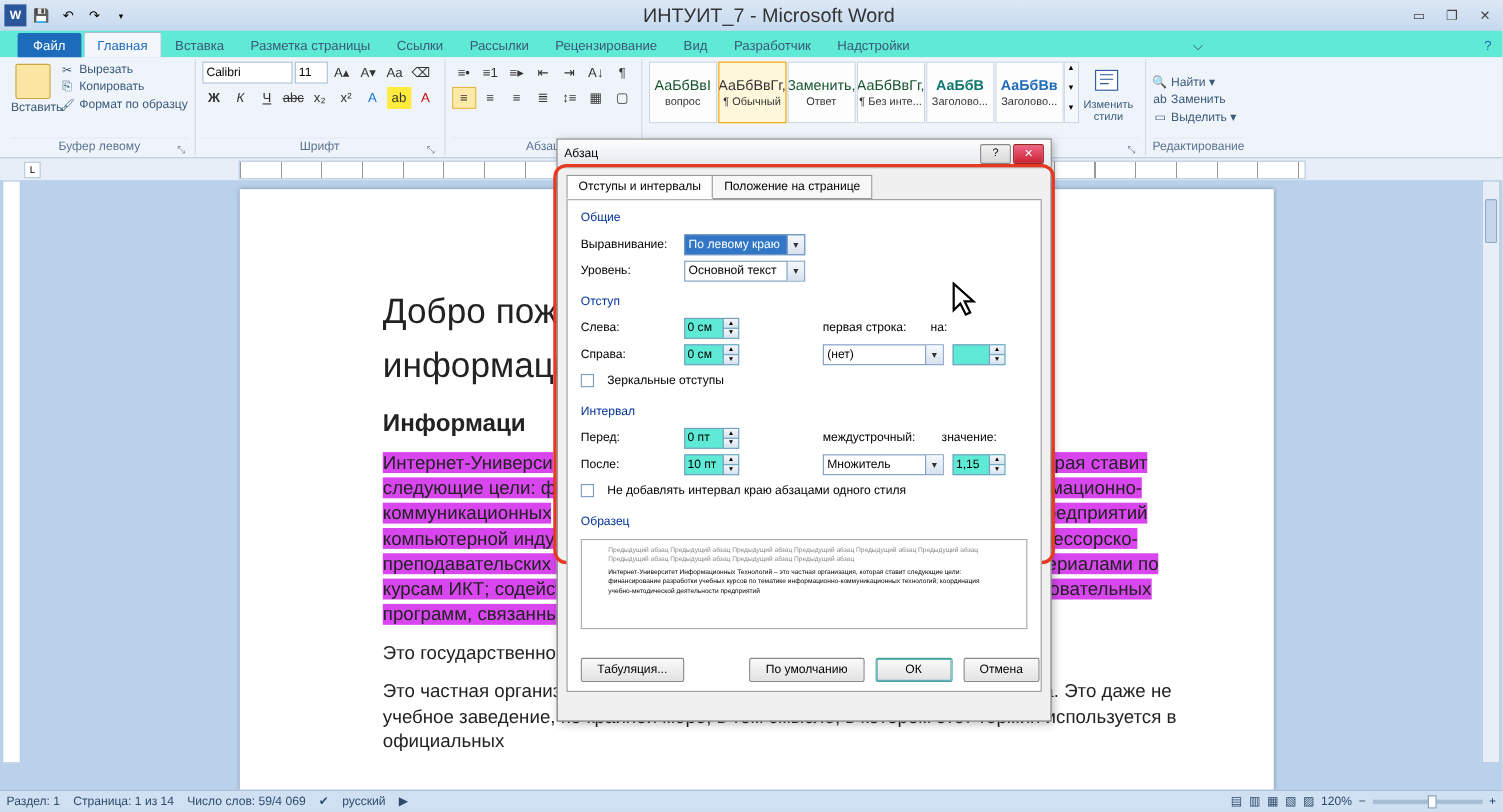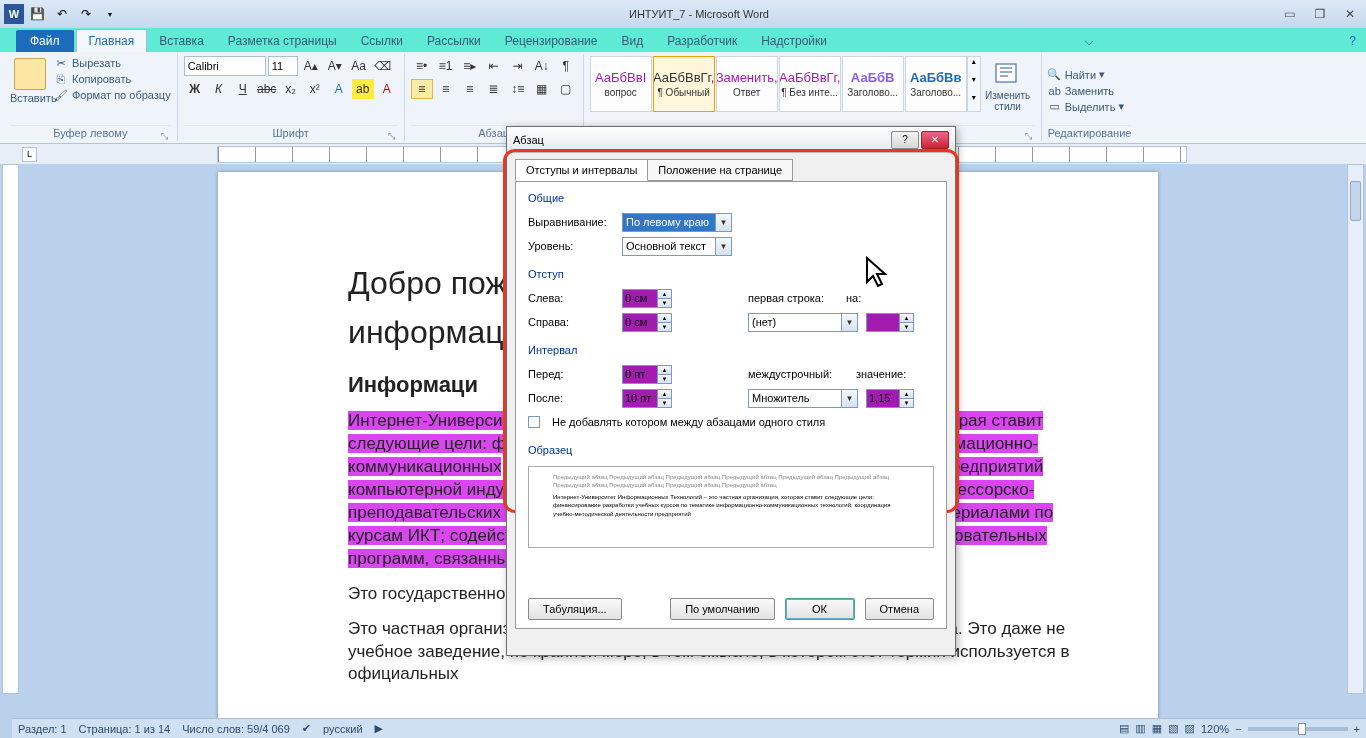--- a/index.html
+++ b/index.html
@@ -2,21 +2,21 @@
 <html><head>
 <meta charset="utf-8">
 <style>
 * { box-sizing: border-box; margin: 0; padding: 0; font-family: "Segoe UI", Tahoma, sans-serif; }
 body { width: 1366px; height: 738px; background: #b9d1ea; overflow: hidden; position: relative; font-size: 12px; }
 
 
 .titlebar { height: 28px; background: linear-gradient(#dce8f5,#c5d9ee); display: flex; align-items: center; padding: 0 4px; }
 .titlebar .qat { display: flex; gap: 4px; align-items: center; }
 .titlebar .qat .box { width: 20px; height: 20px; display:flex;align-items:center;justify-content:center; }
-.titlebar .title { flex:1; text-align:center; color:#333; font-size:11px; }
+.titlebar .title { flex:1; text-align:center; color:#333; font-size:18px; }
 .titlebar .winbtns { display:flex; gap:6px; }
 .titlebar .winbtns span { width:24px; height:18px; display:flex;align-items:center;justify-content:center; color:#444; }
 
 
 .tabs { height: 24px; background:#5eead4; display:flex; align-items:flex-end; padding-left:16px; }
 .tab-file { background:#1d6bbb; color:#fff; padding:4px 14px; font-size:12px; border-radius:2px 2px 0 0; margin-right:2px; }
 .tab { padding:4px 12px; color:#3b5a7a; font-size:12px; cursor:pointer; }
 .tab.active { background:#f3f7fb; border:1px solid #a8bed6; border-bottom:none; border-radius:2px 2px 0 0; color:#1d6bbb; }
 .tabs .help { margin-left:auto; padding:4px 10px; color:#3b5a7a; }
 
@@ -39,21 +39,21 @@
 .combo { background:#fff; border:1px solid #a8bed6; height:20px; display:flex; align-items:center; padding:0 3px; font-size:11px; }
 .fontname { width:82px; }
 .fontsize { width:30px; }
 .btn { width:22px; height:20px; display:flex; align-items:center; justify-content:center; border:1px solid transparent; color:#333; font-size:12px; }
 
 .para-controls { display:flex; flex-direction:column; gap:3px; }
 
 .styles { display:flex; gap:1px; }
 .style-i { width:62px; height:56px; border:1px solid #ccd6e3; background:#fdfdfd; display:flex; flex-direction:column; align-items:center; justify-content:center; font-size:10px; padding:2px; overflow:hidden; }
 .style-i.sel { border:1px solid #f2a100; background:#fff7dc; }
-.style-i .samp { font-size:13px; color:#a21caf; margin-bottom:2px; }
+.style-i .samp { font-size:13px; color:#14532d; margin-bottom:2px; }
 .style-i.sel .samp{color:#333;}
 .style-i .nm { font-size:10px; color:#333; white-space:nowrap; }
 .style-gallery-btn { width:14px; display:flex; flex-direction:column; justify-content:center; border:1px solid #ccd6e3; background:#f4f7fb; }
 .style-gallery-btn span{height:18px;font-size:8px;text-align:center;}
 
 .chgstyle { width:54px; text-align:center; padding-top:4px; }
 .chgstyle .ic { width:32px; height:26px; margin:0 auto 4px; }
 .edit-list { display:flex; flex-direction:column; gap:2px; }
 .edit-list div { font-size:11px; color:#3b5a7a; display:flex; gap:3px; align-items:center; }
 
@@ -68,21 +68,21 @@
 .page .content{padding:90px 60px 20px 130px;font-size:17px;color:#222;line-height:1.35;}
 .h1{font-size:32px;margin-bottom:6px;}
 .h2{font-size:22px;font-weight:bold;margin:16px 0 10px;}
 .hilite{background:#d946ef;}
 
 
 .vscroll{position:absolute;right:2px;top:0;width:17px;height:530px;background:#e7eef7;border:1px solid #b0c4dc;}
 .vscroll .thumb{position:absolute;top:16px;left:2px;width:11px;height:40px;background:#c5d6ea;border:1px solid #8fa9c6;border-radius:2px;}
 
 
-.status{position:absolute;bottom:0;left:12px;right:0;height:20px;background:#cfe0f2;border-top:1px solid #a8bed6;display:flex;align-items:center;font-size:11px;color:#2f4b6b;padding:0 6px;gap:12px;}
+.status{position:absolute;bottom:0;left:0;right:0;height:20px;background:#cfe0f2;border-top:1px solid #a8bed6;display:flex;align-items:center;font-size:11px;color:#2f4b6b;padding:0 6px;gap:12px;}
 .status .right{margin-left:auto;display:flex;gap:6px;align-items:center;}
 .zoom-slider{width:100px;height:4px;background:#a8bed6;position:relative;}
 .zoom-slider .h{position:absolute;left:50%;top:-4px;width:8px;height:12px;background:#fff;border:1px solid #7a94b2;}
 
 
 .dialog{position:absolute;left:506px;top:126px;width:450px;height:530px;background:#f0f0f0;border:1px solid #707070;box-shadow:2px 2px 8px rgba(0,0,0,.3);font-size:11px;}
 .dialog .dtitle{height:26px;background:linear-gradient(#fdfdfd,#e4e9ef);display:flex;align-items:center;padding:0 6px;border-bottom:1px solid #bbb;}
 .dialog .dtitle .t{flex:1;}
 .dialog .dtitle .dbtn{width:28px;height:18px;border:1px solid #888;background:linear-gradient(#f2f2f2,#d8d8d8);display:flex;align-items:center;justify-content:center;font-size:10px;margin-left:2px;border-radius:2px;}
 .dialog .dtitle .close{background:linear-gradient(#e68,#c23);color:#fff;border-color:#922;}
@@ -91,21 +91,21 @@
 .dtab.a{background:#fff;border-bottom-color:#fff;position:relative;z-index:1;}
 .dbody{background:#fff;margin:0 8px 6px;border:1px solid #999;padding:10px 12px 8px;height:448px;position:relative;}
 .redframe{position:absolute;border:3px solid #e73921;border-radius:12px;pointer-events:none;}
 .dbody fieldset{border:none;margin-bottom:10px;}
 .dbody legend{color:#003399;font-size:11px;padding:0;margin-bottom:6px;}
 .drow{display:flex;align-items:center;gap:8px;height:24px;}
 .dlbl{width:86px;}
 .dsel{border:1px solid #7a9ac0;background:#fff;height:19px;padding:1px 18px 1px 3px;position:relative;font-size:11px;display:flex;align-items:center;}
 .dsel.hl{background:#3177c5;color:#fff;}
 .dsel .ar{position:absolute;right:0;top:0;width:16px;height:100%;background:linear-gradient(#f5f8fb,#d7e2ee);border-left:1px solid #7a9ac0;display:flex;align-items:center;justify-content:center;font-size:8px;color:#333;}
-.spin{border:1px solid #7a9ac0;background:#a21caf;height:19px;width:50px;display:flex;align-items:center;padding:0 2px;position:relative;font-size:11px;}
+.spin{border:1px solid #7a9ac0;background:#5eead4;height:19px;width:50px;display:flex;align-items:center;padding:0 2px;position:relative;font-size:11px;}
 .spin .sar{position:absolute;right:0;top:0;width:14px;height:100%;display:flex;flex-direction:column;}
 .spin .sar span{flex:1;background:linear-gradient(#f5f8fb,#d7e2ee);border-left:1px solid #7a9ac0;font-size:6px;text-align:center;line-height:8px;}
 .spin .sar span:first-child{border-bottom:1px solid #7a9ac0;}
 .chk{width:12px;height:12px;border:1px solid #7a9ac0;background:#fff;margin-right:4px;}
 .preview{border:1px solid #aaa;background:#fff;height:82px;margin-top:4px;padding:6px 24px;font-size:6px;color:#888;line-height:1.4;}
 .preview .sel{color:#000;}
 .dlgbtns{display:flex;gap:10px;}
 .dlgbtn{height:22px;padding:0 14px;border:1px solid #888;background:linear-gradient(#fafafa,#e2e2e2);border-radius:2px;font-size:11px;display:flex;align-items:center;}
 .dlgbtn.def{border-color:#4a8;box-shadow:0 0 0 1px #6ac inset;}
 
@@ -244,21 +244,21 @@
           </div>
         <div class="style-i">
             <span class="samp">Заменить,</span>
             <span class="nm">Ответ</span>
           </div>
         <div class="style-i">
             <span class="samp">АаБбВвГг,</span>
             <span class="nm">¶ Без инте...</span>
           </div>
         <div class="style-i">
-            <span class="samp" style="color:#8b5cf6;font-weight:bold;">АаБбВ</span>
+            <span class="samp" style="color:#0f766e;font-weight:bold;">АаБбВ</span>
             <span class="nm">Заголово...</span>
           </div>
         <div class="style-i">
             <span class="samp" style="color:#1d6bbb;font-weight:bold;">АаБбВв</span>
             <span class="nm">Заголово...</span>
           </div>
       </div>
       <div class="style-gallery-btn">
           <span>▴</span>
           <span>▾</span>
@@ -399,20 +399,24 @@
             <span class="ar">▼</span>
           </div>
         <div class="spin" style="width:48px;">
             <span></span>
             <div class="sar">
               <span>▲</span>
               <span>▼</span>
             </div>
           </div>
       </div>
+      <div class="drow">
+        <span class="chk"></span>
+        <span>Зеркальные отступы</span>
+      </div>
     </fieldset>
 
     <fieldset>
       <legend>Интервал</legend>
       <div class="drow">
         <span class="dlbl">Перед:</span>
         <div class="spin">
             <span>0 пт</span>
             <div class="sar">
               <span>▲</span>
@@ -440,33 +444,33 @@
         <div class="spin" style="width:48px;">
             <span>1,15</span>
             <div class="sar">
               <span>▲</span>
               <span>▼</span>
             </div>
           </div>
       </div>
       <div class="drow">
         <span class="chk"></span>
-        <span>Не добавлять котором между абзацами одного стиля</span>
+        <span>Не добавлять интервал краю абзацами одного стиля</span>
       </div>
     </fieldset>
 
     <fieldset>
       <legend>Образец</legend>
       <div class="preview">
         <div>Предыдущий абзац Предыдущий абзац Предыдущий абзац Предыдущий абзац Предыдущий абзац Предыдущий абзац Предыдущий абзац Предыдущий абзац Предыдущий абзац Предыдущий абзац</div>
         <div class="sel" style="margin-top:3px;">Интернет-Университет Информационных Технологий – это частная организация, которая ставит следующие цели: финансирование разработки учебных курсов по тематике информационно-коммуникационных технологий; координация учебно-методической деятельности предприятий</div>
       </div>
     </fieldset>
 
-    <div class="dlgbtns" style="position:absolute;bottom:8px;left:12px;right:12px;justify-content:center;">
+    <div class="dlgbtns" style="position:absolute;bottom:8px;left:12px;right:1px;justify-content:center;">
       <div class="dlgbtn">Табуляция...</div>
       <div style="flex:1;"></div>
       <div class="dlgbtn">По умолчанию</div>
       <div class="dlgbtn def" style="min-width:70px;justify-content:center;">ОК</div>
       <div class="dlgbtn">Отмена</div>
     </div>
   </div>
 </div>
 
 <div class="cursor">

